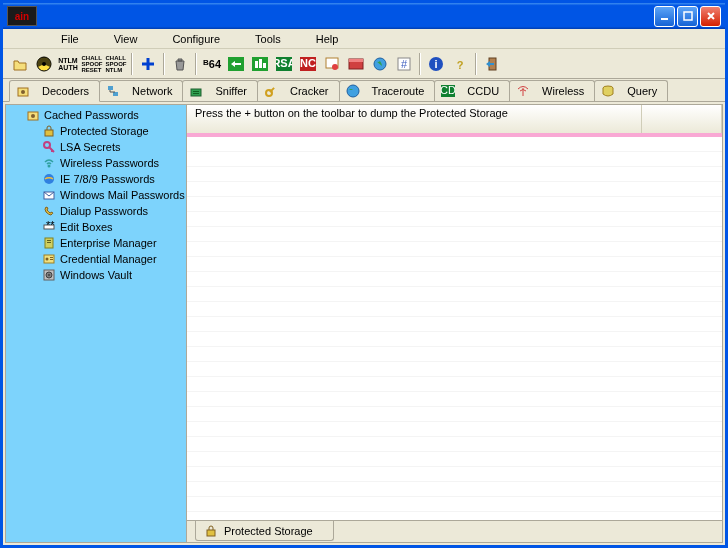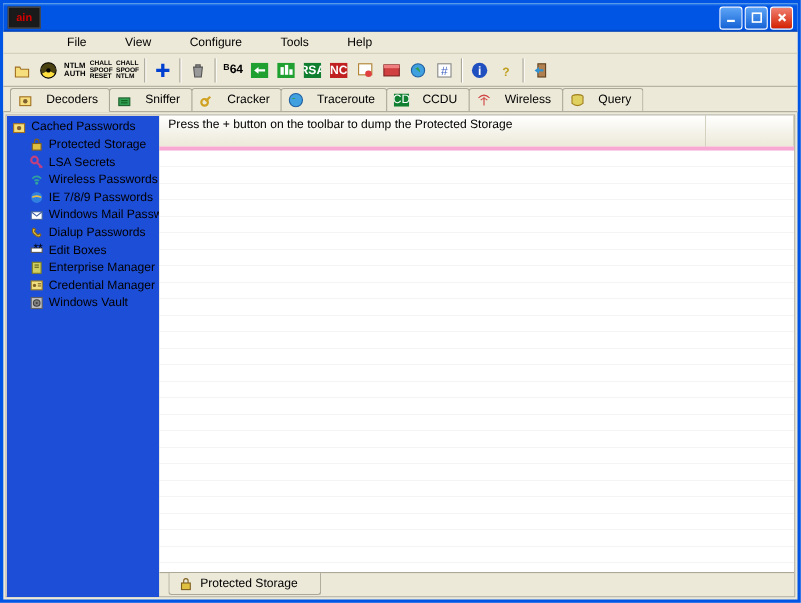--- a/index.html
+++ b/index.html
@@ -15,21 +15,21 @@
 .menubar { height: 20px; background: #ece9d8; display: flex; align-items: center; padding-left: 50px; gap: 19px; border-bottom: 1px solid #d0cdb8; }
 .menu-item { padding: 2px 8px; cursor: pointer; }
 .toolbar { height: 30px; background: #ece9d8; display: flex; align-items: center; padding: 0 6px; gap: 2px; border-bottom: 1px solid #aca899; }
 .tbtn { width: 22px; height: 22px; display: flex; align-items: center; justify-content: center; cursor: pointer; border: 1px solid transparent; }
 .tsep { width: 2px; height: 22px; border-left: 1px solid #aca899; border-right: 1px solid #fff; margin: 0 2px; }
 .tabbar { height: 23px; background: #ece9d8; display: flex; align-items: flex-end; padding-left: 6px; gap: 0; border-bottom: 1px solid #aca899; }
 .tab { height: 21px; padding: 0 10px 0 6px; display: flex; align-items: center; gap: 12px; background: #ece9d8; border: 1px solid #aca899; border-bottom: none; border-top-left-radius: 3px; border-top-right-radius: 3px; cursor: pointer; margin-right: -1px; position: relative; }
 .tab.active { background: #ece9d8; height: 22px; z-index: 2; border-bottom: 1px solid #ece9d8; margin-bottom: -1px; }
 .tab-icon { width: 14px; height: 14px; display: flex; align-items: center; justify-content: center; }
 .content { flex: 1; display: flex; background: #fff; border: 1px solid #aca899; margin: 2px; overflow: hidden; }
-.tree { width: 139px; background: #1d4ed8; border-right: 1px solid #aca899; overflow: auto; padding: 2px 0; }
+.tree { width: 181px; background: #7dd3fc; border-right: 1px solid #aca899; overflow: auto; padding: 2px 16px; }
 .tree-item { display: flex; align-items: center; gap: 4px; padding: 1px 4px; cursor: pointer; white-space: nowrap; }
 .tree-item.child { padding-left: 20px; }
 .tree-icon { width: 14px; height: 14px; display: flex; align-items: center; justify-content: center; flex-shrink: 0; }
 .main-panel { flex: 1; display: flex; flex-direction: column; }
 .list-header { height: 32px; display: flex; border-bottom: 4px solid #f9a8d4; }
 .list-col { flex: 1; background: linear-gradient(to bottom, #fff, #ece9d8); border-right: 1px solid #d0cdb8; padding: 2px 8px; }
 .list-col.small { flex: 0 0 80px; }
 .list-body { flex: 1; background: repeating-linear-gradient(to bottom, #fff 0px, #fff 14px, #f4f4f4 14px, #f4f4f4 15px); overflow: auto; }
 .bottom-tab-area { height: 22px; background: #ece9d8; display: flex; align-items: flex-start; padding-left: 8px; border-top: 1px solid #aca899; }
 .bottom-tab { height: 20px; padding: 0 20px 0 8px; display: flex; align-items: center; gap: 6px; background: #ece9d8; border: 1px solid #aca899; border-top: none; border-bottom-left-radius: 3px; border-bottom-right-radius: 3px; }
@@ -186,20 +186,30 @@
           <svg width="14" height="14">
             <rect x="2" y="4" width="10" height="8" fill="#f5de7b" stroke="#a07020"></rect>
             <circle cx="7" cy="8" r="2" fill="#806030"></circle>
           </svg>
         </span>
         <span>Decoders</span>
       </div>
     <div class="tab">
         <span class="tab-icon">
           <svg width="14" height="14">
+            <rect x="2" y="2" width="5" height="4" fill="#50a0d0"></rect>
+            <rect x="7" y="8" width="5" height="4" fill="#50a0d0"></rect>
+            <path d="M4 6 v2 h5" stroke="#555" fill="none"></path>
+          </svg>
+        </span>
+        <span>Network</span>
+      </div>
+    <div class="tab">
+        <span class="tab-icon">
+          <svg width="14" height="14">
             <rect x="2" y="5" width="10" height="7" fill="#30a050" stroke="#206030"></rect>
             <rect x="4" y="7" width="6" height="1" fill="#106020"></rect>
             <rect x="4" y="9" width="6" height="1" fill="#106020"></rect>
           </svg>
         </span>
         <span>Sniffer</span>
       </div>
     <div class="tab">
         <span class="tab-icon">
           <svg width="14" height="14">

